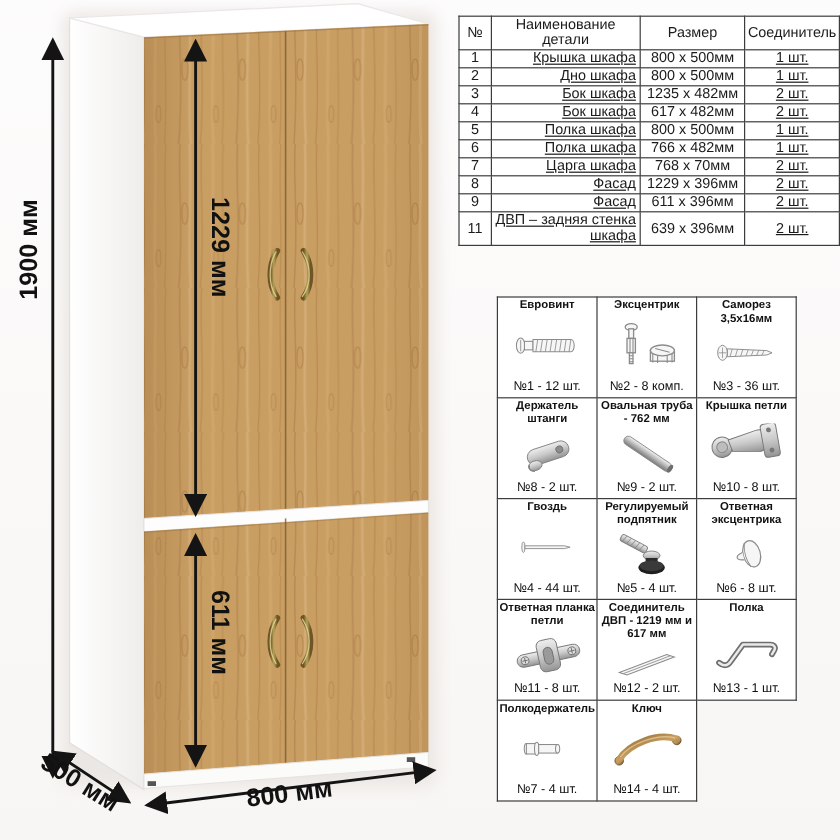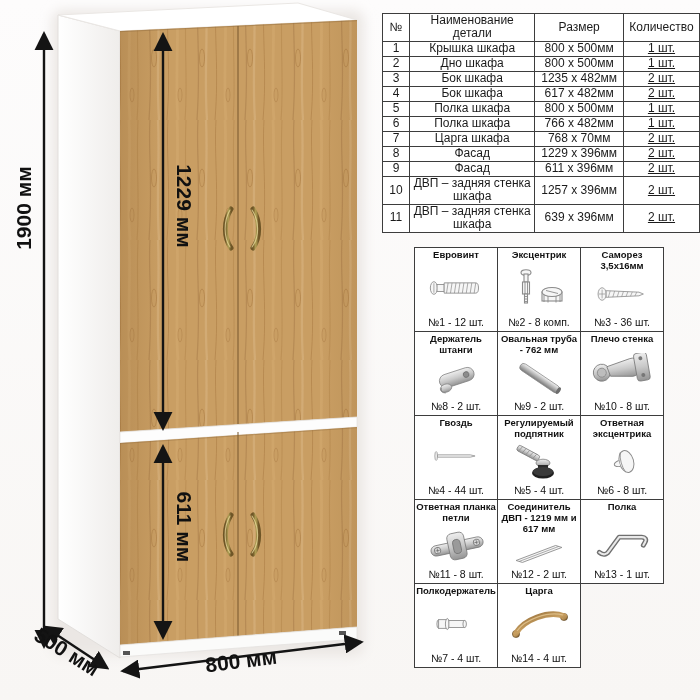--- a/index.html
+++ b/index.html
@@ -8,21 +8,21 @@
          background:linear-gradient(180deg,#fdfcfc 0%,#f8f6f4 100%);}
   svg text{font-family:"Liberation Sans",sans-serif;}
 
   
   table.parts{position:absolute;left:382px;top:13px;border-collapse:collapse;
               font-size:12px;color:#1b1b1b;}
   table.parts th,table.parts td{border:1.5px solid #3d3d3d;background:#fff;
               line-height:1.12;height:14px;padding:0 3px;font-weight:normal;}
   table.parts th{text-align:center;padding:0 2px;}
   td.c-no{width:21px;text-align:center;}
-  td.c-name{width:124px;text-align:center;padding-left:5px;}
+  td.c-name{width:124px;text-align:right;padding-left:5px;text-decoration:underline;}
   td.c-size{width:88px;text-align:center;}
   td.c-qty{width:70px;text-align:center;text-decoration:underline;}
 
   
   table.hw{position:absolute;left:414px;top:247px;border-collapse:collapse;}
   table.hw td{border:1.5px solid #3d3d3d;background:#fff;width:80px;height:79px;
               padding:2px 1px;vertical-align:top;}
   table.hw td.empty{border:none;background:transparent;}
   .cell{height:100%;display:flex;flex-direction:column;align-items:center;
         justify-content:space-between;}
@@ -145,21 +145,21 @@
       <text x="63" y="658" transform="rotate(32 63 658)">500 мм</text>
     </g>
   </svg>
 
   <table class="parts">
     <thead>
       <tr>
         <th>№</th>
         <th>Наименование детали</th>
         <th>Размер</th>
-        <th>Количество</th>
+        <th>Соединитель</th>
       </tr>
     </thead>
     <tbody>
       <tr>
           <td class="c-no">1</td>
           <td class="c-name">Крышка шкафа</td>
           <td class="c-size">800 х 500мм</td>
           <td class="c-qty">1 шт.</td>
         </tr>
       <tr>
@@ -201,26 +201,20 @@
       <tr>
           <td class="c-no">8</td>
           <td class="c-name">Фасад</td>
           <td class="c-size">1229 х 396мм</td>
           <td class="c-qty">2 шт.</td>
         </tr>
       <tr>
           <td class="c-no">9</td>
           <td class="c-name">Фасад</td>
           <td class="c-size">611 х 396мм</td>
-          <td class="c-qty">2 шт.</td>
-        </tr>
-      <tr>
-          <td class="c-no">10</td>
-          <td class="c-name">ДВП – задняя стенка шкафа</td>
-          <td class="c-size">1257 х 396мм</td>
           <td class="c-qty">2 шт.</td>
         </tr>
       <tr>
           <td class="c-no">11</td>
           <td class="c-name">ДВП – задняя стенка шкафа</td>
           <td class="c-size">639 х 396мм</td>
           <td class="c-qty">2 шт.</td>
         </tr>
     </tbody>
   </table>
@@ -305,21 +299,21 @@
               <rect x="10" y="15" width="52" height="8.5" rx="4.25" fill="url(#tubeG)" stroke="#8a8a8a" stroke-width="0.8"></rect>
               <ellipse cx="61" cy="19.2" rx="2" ry="4.2" fill="#6d6d6d"></ellipse>
             </g>
           </svg>
               </div>
           <div class="hwc">№9 - 2 шт.</div>
         </div>
           </td>
         <td>
             <div class="cell">
-          <div class="hwt">Плечо стенка</div>
+          <div class="hwt">Крышка петли</div>
           <div class="ic">
                 <svg width="70" height="38" viewBox="0 0 70 38">
             <g transform="rotate(-10 36 19)">
               <circle cx="15" cy="16" r="8.5" fill="url(#metalG)" stroke="#777" stroke-width="0.8"></circle>
               <circle cx="15" cy="16" r="4.5" fill="#bdbdbd" stroke="#888" stroke-width="0.8"></circle>
               <path d="M21,11 L45,7 q6,-1 6,5 v8 q0,5 -6,5 L23,21 z" fill="url(#metalG)" stroke="#777" stroke-width="0.8"></path>
               <rect x="49" y="3" width="13" height="28" rx="3" fill="url(#metalG)" stroke="#777" stroke-width="0.8"></rect>
               <circle cx="55.5" cy="8.5" r="2" fill="#777"></circle>
                     <circle cx="55.5" cy="25.5" r="2" fill="#777"></circle>
             </g>
@@ -432,21 +426,21 @@
             <ellipse cx="24" cy="19" rx="2.4" ry="7" class="ol"></ellipse>
             <rect x="26" y="14.5" width="20" height="9" class="ol"></rect>
             <ellipse cx="46" cy="19" rx="2.2" ry="4.5" class="ol"></ellipse>
           </svg>
               </div>
           <div class="hwc">№7 - 4 шт.</div>
         </div>
           </td>
         <td>
             <div class="cell">
-          <div class="hwt">Царга</div>
+          <div class="hwt">Ключ</div>
           <div class="ic">
                 <svg width="70" height="40" viewBox="0 0 70 40">
             <circle cx="12" cy="30" r="3.6" fill="url(#bronzeIconG)" stroke="#5c431f" stroke-width="0.6"></circle>
             <circle cx="60" cy="13" r="3.6" fill="url(#bronzeIconG)" stroke="#5c431f" stroke-width="0.6"></circle>
             <path d="M12,29 C20,16 44,6 60,12" fill="none" stroke="url(#bronzeIconG)" stroke-width="5.6" stroke-linecap="round"></path>
             <path d="M13,27 C21,15.5 44,7 59,11" fill="none" stroke="#e3c48e" stroke-width="1.2" opacity="0.85"></path>
           </svg>
               </div>
           <div class="hwc">№14 - 4 шт.</div>
         </div>

